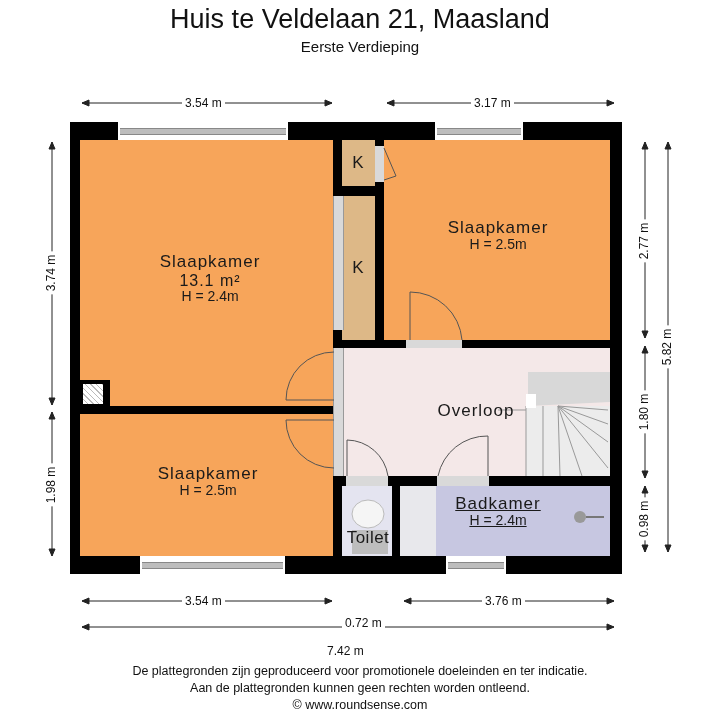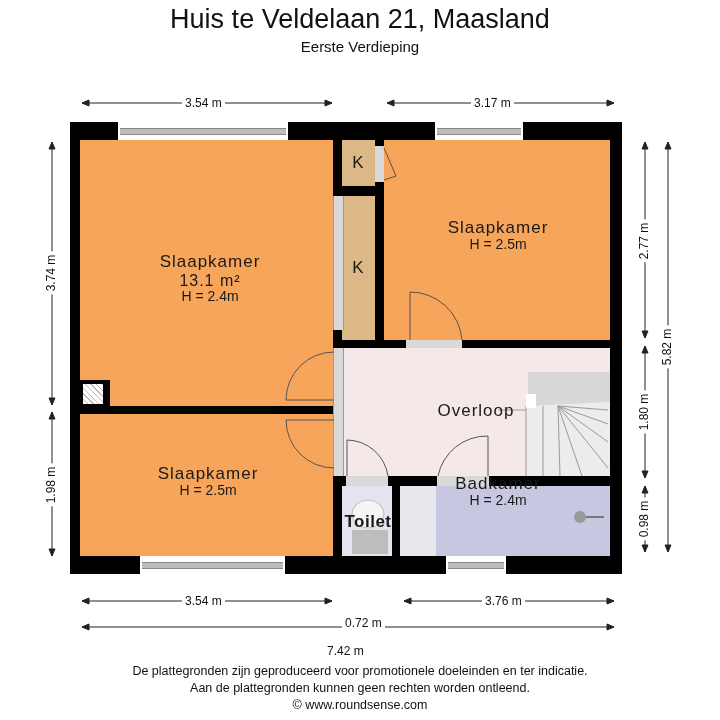--- a/index.html
+++ b/index.html
@@ -164,25 +164,25 @@
     <div class="n">Slaapkamer</div>
     <div class="h">H = 2.5m</div>
   </div>
   <div class="lbl" style="left:128px;top:464px;width:160px;">
     <div class="n">Slaapkamer</div>
     <div class="h">H = 2.5m</div>
   </div>
   <div class="lbl" style="left:416px;top:401px;width:120px;">
     <div class="n">Overloop</div>
   </div>
-  <div class="lbl" style="left:436px;top:474px;width:124px;">
+  <div class="lbl" style="left:436px;top:494px;width:124px;text-decoration:underline;">
     <div class="n">Badkamer</div>
     <div class="h">H = 2.4m</div>
   </div>
-  <div class="lbl" style="left:340px;top:512px;width:56px;font-weight:bold;">
+  <div class="lbl" style="left:340px;top:528px;width:56px;">
     <div class="n" style="letter-spacing:0.5px">Toilet</div>
   </div>
   <div class="lbl" style="left:342px;top:153px;width:33px;">
     <div class="n">K</div>
   </div>
   <div class="lbl" style="left:342px;top:258px;width:33px;">
     <div class="n">K</div>
   </div>
 </div>
 

